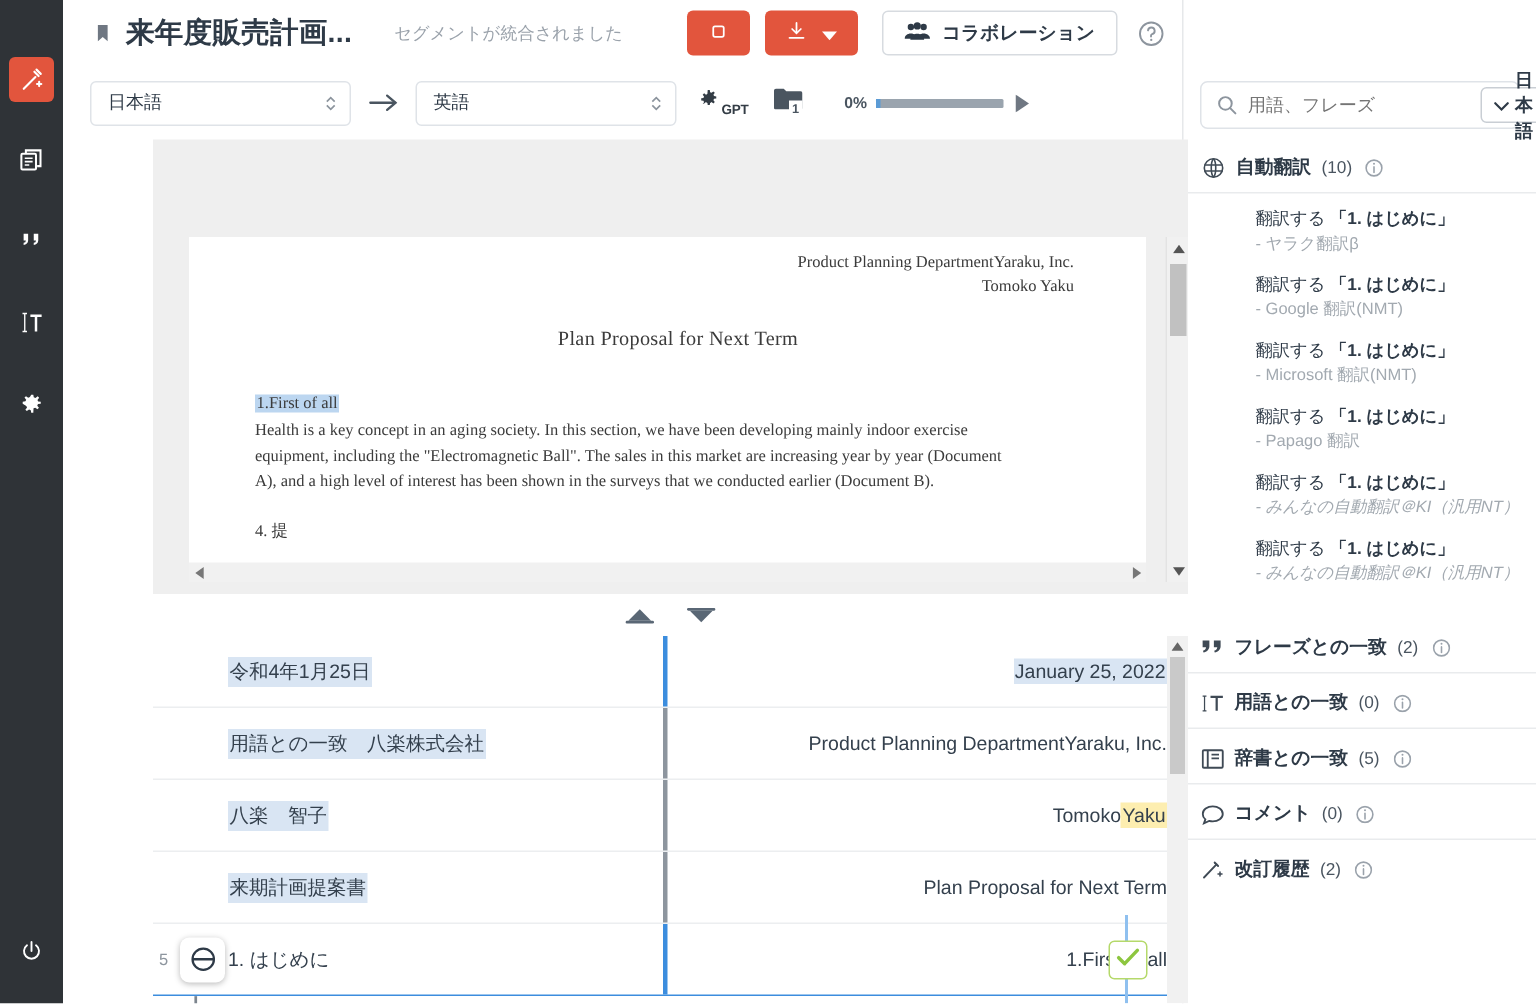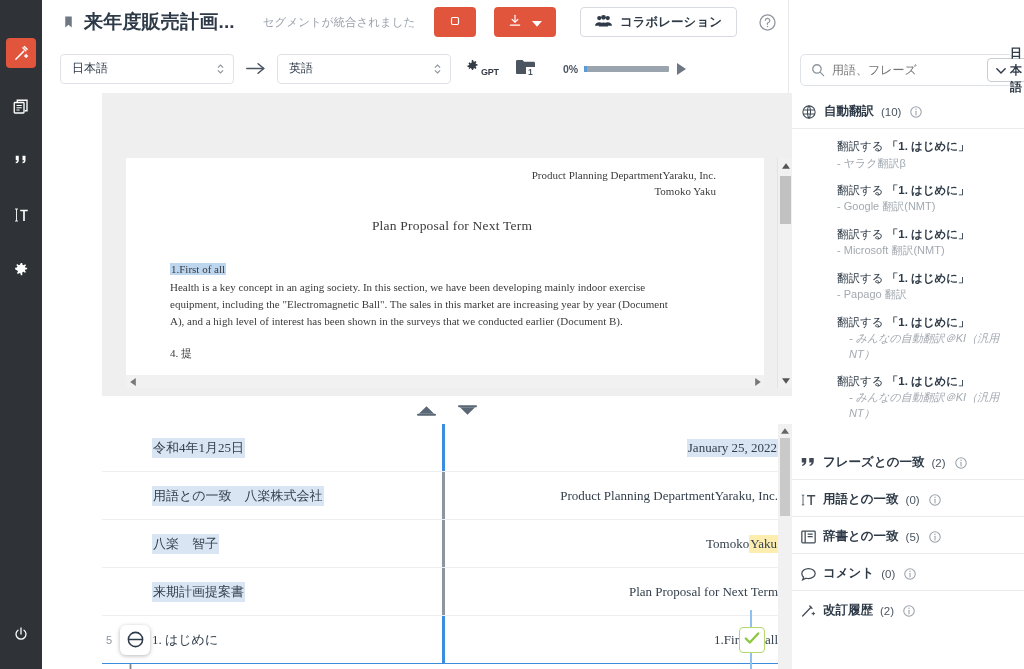--- a/index.html
+++ b/index.html
@@ -88,21 +88,21 @@
   }
   .prog-wrap { margin-left: 28px; display: flex; align-items: center; }
   .prog-pct { font-size: 10.5px; font-weight: bold; color: #4a5560; margin-right: 6px; }
   .prog-bar { width: 85px; height: 6px; background: #9aa4ae; border-radius: 1px; position: relative; }
   .prog-bar::before { content:''; position:absolute; left:0; top:0; bottom:0; width:3px; background:#5b9bd5; }
   .prog-play { margin-left: 8px; color: #6f7782; line-height:0; }
 
   
   .hdr-actions {
     position: absolute; right: 0; top: 0;
-    height: 44px; display: flex; align-items: center; gap: 8px;
+    height: 44px; display: flex; align-items: center; gap: 0;
     padding-right: 0;
   }
   .btn-red {
     height: 30px; min-width: 42px;
     background: #e2553d; border: none; border-radius: 4px;
     display: flex; align-items: center; justify-content: center;
     color: #fff;
   }
   .btn-red.split { min-width: 62px; gap: 10px; margin-left: 10px; padding: 0 9px; }
   .btn-collab {
@@ -171,21 +171,21 @@
   .seg-scroll .thumb { position:absolute; left:2px; top:14px; width:10px; height:78px; background:#c9c9c9; }
   .seg-scroll .a-up { position:absolute; top:0; left:0; width:14px; height:14px; display:flex;align-items:center;justify-content:center;color:#666;}
   .seg-table { width: 676px; }
   .seg-row {
     display: flex; align-items: stretch;
     height: 48px;
     border-bottom: 1px solid #eceef0;
     position: relative;
   }
   .seg-row.active { border-bottom-color: #3c8dde; }
-  .seg-src, .seg-tgt { display: flex; align-items: center; font-size: 13px; font-family: Liberation Serif, serif; }
+  .seg-src, .seg-tgt { display: flex; align-items: center; font-size: 13px; }
   .seg-src { width: 340px; padding-left: 50px; }
   .seg-tgt { flex: 1; padding-left: 24px; position: relative; justify-content: flex-end; }
   .divider { width: 3px; background: #8d959e; flex: 0 0 3px; }
   .seg-row.first .divider { background: #3c8dde; }
   .seg-row.active .divider { background: #3c8dde; }
   .hl-blue { background: #d9e5f3; padding: 1px 1px; }
   .hl-yellow { background: #fdeeb0; padding: 1px 1px; }
   .row-num {
     position: absolute; left: 4px; top: 50%; transform: translateY(-50%);
     font-size: 11px; color: #8d959e;
@@ -238,21 +238,21 @@
     border-bottom: 1px solid #e9ebed;
   }
   .sec-head .cnt { font-weight: normal; font-size: 11.5px; color: #4a5560; }
   .sec-head .info { color: #9aa2ab; margin-left: 2px; display:flex; }
   .sec-head .ico { color: #3f4a55; display:flex; flex: 0 0 auto; }
   .tr-list { padding: 10px 10px 8px 10px; }
   .tr-item { margin-bottom: 12px; padding-left: 38px; }
   .tr-title { font-size: 11.5px; color: #2e3a47; line-height: 1.35; }
   .tr-title b { font-weight: bold; }
   .tr-sub { font-size: 11px; color: #a2a9b0; line-height: 1.4; margin-top: 1px; }
-  .tr-sub.ital { font-style: italic; margin-left: 12px; }
+  .tr-sub.ital { font-style: italic; }
   .sec-list { margin-top: 2px; }
 </style>
 </head>
 <body>
 
 <div id="app">
 
   <div class="rail">
     <div class="rail-top">
       <div class="rail-btn active">

